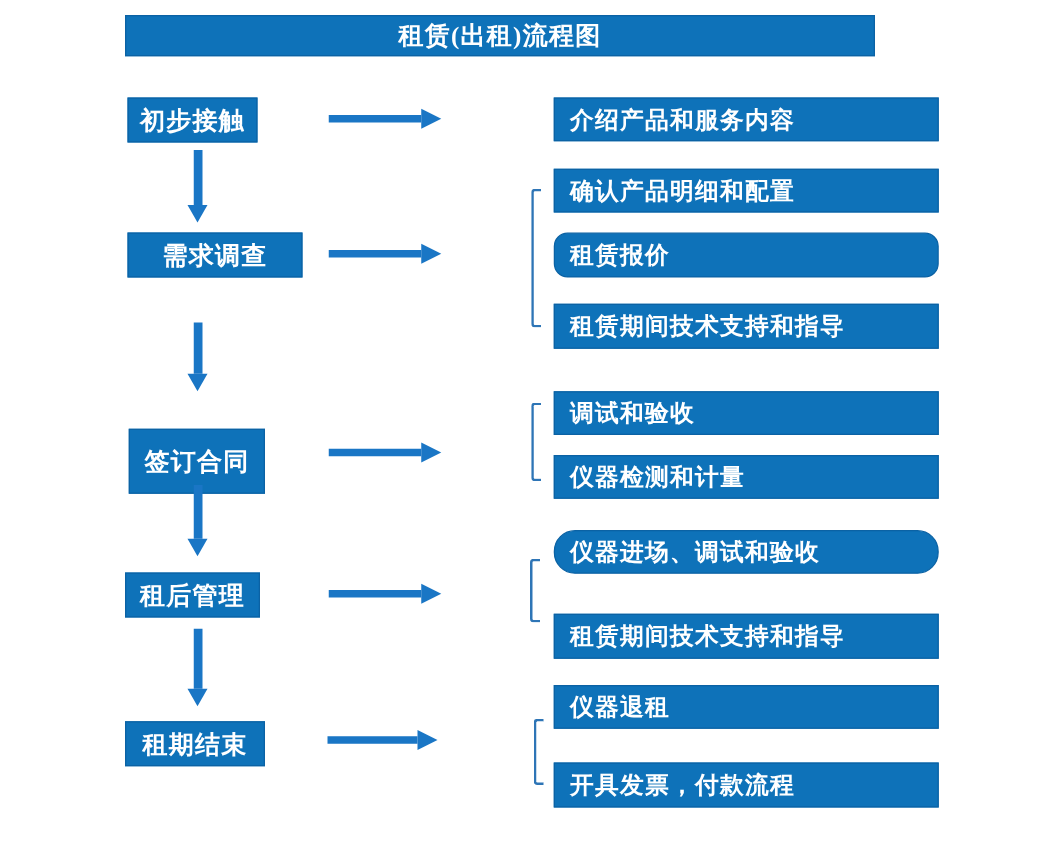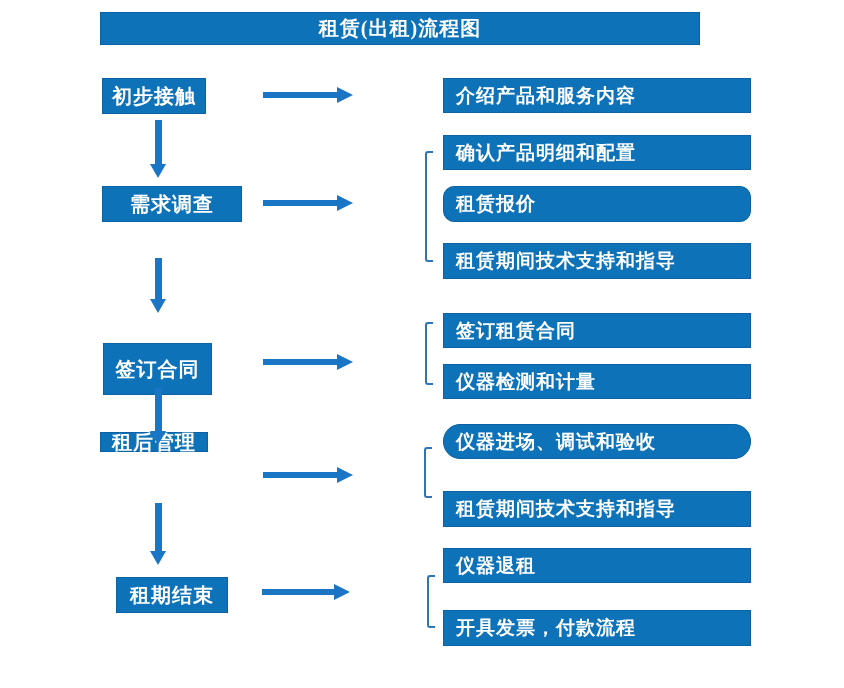--- a/index.html
+++ b/index.html
@@ -82,28 +82,28 @@
 </head>
 <body>
 
 <div class="canvas">
 
   <div class="bluebox title-bar">租赁(出租)流程图</div>
 
   <div class="bluebox stage" style="left:102px; top:78px;  width:104px; height:36px;">初步接触</div>
   <div class="bluebox stage" style="left:102px; top:186px; width:140px; height:36px;">需求调查</div>
   <div class="bluebox stage" style="left:103px; top:343px; width:109px; height:52px;">签订合同</div>
-  <div class="bluebox stage" style="left:100px; top:432px; width:108px; height:20px;">租后管理</div>
-  <div class="bluebox stage" style="left:116px; top:577px; width:112px; height:36px;">租期结束</div>
+  <div class="bluebox stage" style="left:100px; top:458px; width:108px; height:36px;">租后管理</div>
+  <div class="bluebox stage" style="left:100px; top:577px; width:112px; height:36px;">租期结束</div>
 
   <div class="bluebox detail" style="top:78px;  height:35px;">介绍产品和服务内容</div>
   <div class="bluebox detail" style="top:135px; height:35px;">确认产品明细和配置</div>
   <div class="bluebox detail" style="top:186px; height:36px;border-radius:11px;">租赁报价</div>
   <div class="bluebox detail" style="top:243px; height:36px;">租赁期间技术支持和指导</div>
-  <div class="bluebox detail" style="top:313px; height:35px;">签订租赁合同</div>
+  <div class="bluebox detail" style="top:313px; height:35px;">调试和验收</div>
   <div class="bluebox detail" style="top:364px; height:35px;">仪器检测和计量</div>
   <div class="bluebox detail" style="top:424px; height:35px;border-radius:17px;">仪器进场、调试和验收</div>
   <div class="bluebox detail" style="top:491px; height:36px;">租赁期间技术支持和指导</div>
   <div class="bluebox detail" style="top:548px; height:35px;">仪器退租</div>
   <div class="bluebox detail" style="top:610px; height:36px;">开具发票，付款流程</div>
 
   <div>
     <div class="h-shaft" style="left:263px; top:92px;  width:74px;"></div>
     <div class="h-head" style="left:337px; top:87px;"></div>
   </div>

